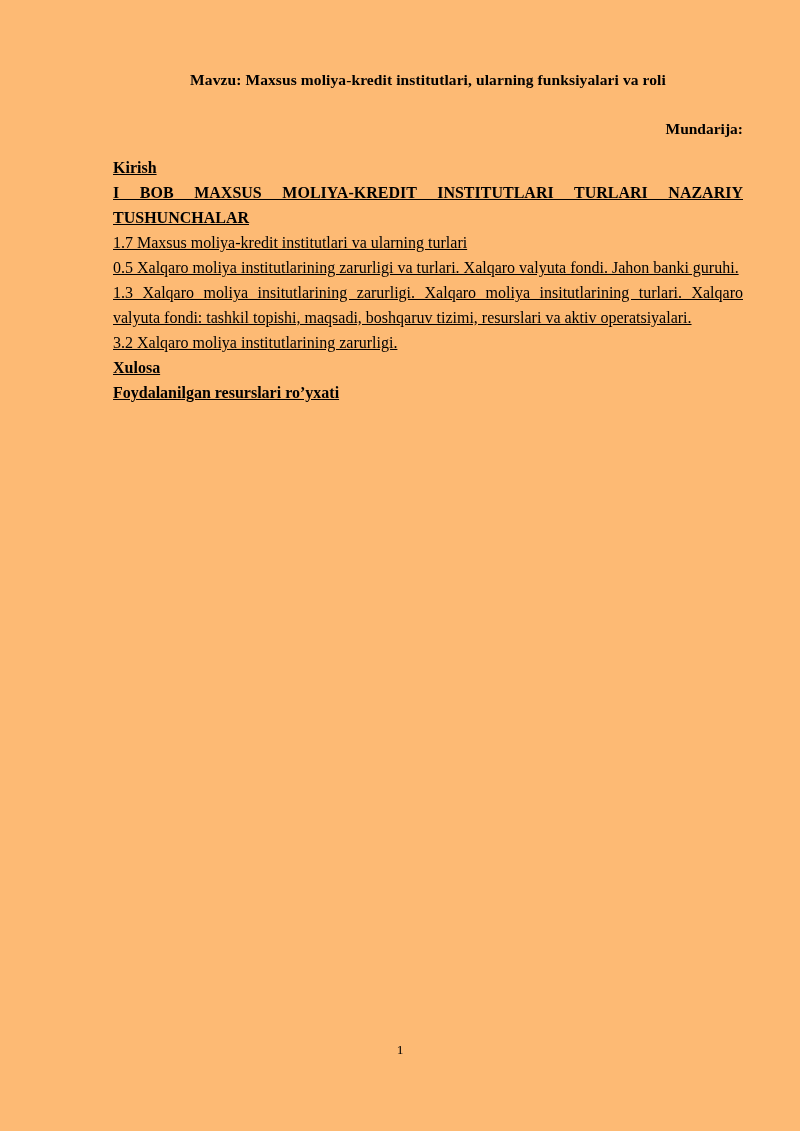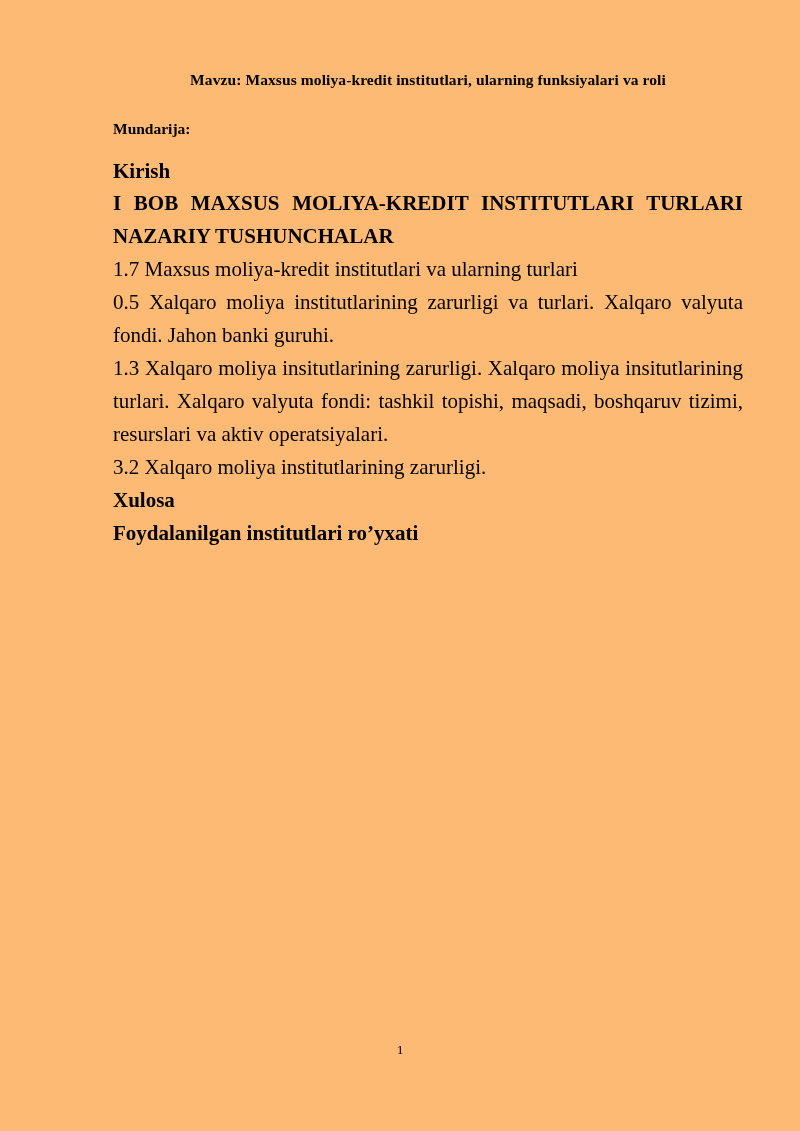--- a/index.html
+++ b/index.html
@@ -31,30 +31,31 @@
     font-size: 15.5px;
     font-weight: bold;
     text-align: center;
     line-height: 1.5;
     margin: 0 0 6px 0;
     letter-spacing: 0.1px;
   }
   .toc-title {
     font-size: 15.5px;
     font-weight: bold;
-    text-align: left;
+    text-align: right;
     line-height: 1.5;
     margin: 26px 0 14px 0;
   }
   .entry {
-    font-size: 21px;
+    font-size: 16px;
     line-height: 1.57;
     text-align: justify;
     text-justify: inter-word;
     margin: 0;
+    text-decoration: underline;
   }
   .entry.bold {
     font-weight: bold;
   }
   .entry.plain {
     text-align: left;
   }
   .page-number {
     position: absolute;
     left: 0;
@@ -77,20 +78,20 @@
     <h2 class="toc-title">Mundarija:</h2>
 
     <div>
       <p class="entry bold plain">Kirish</p>
       <p class="entry bold">I BOB MAXSUS MOLIYA-KREDIT INSTITUTLARI TURLARI NAZARIY TUSHUNCHALAR</p>
       <p class="entry plain">1.7 Maxsus moliya-kredit institutlari va ularning turlari</p>
       <p class="entry">0.5 Xalqaro moliya institutlarining zarurligi va turlari. Xalqaro valyuta fondi. Jahon banki guruhi.</p>
       <p class="entry">1.3 Xalqaro moliya insitutlarining zarurligi. Xalqaro moliya insitutlarining turlari. Xalqaro valyuta fondi: tashkil topishi, maqsadi, boshqaruv tizimi, resurslari va aktiv operatsiyalari.</p>
       <p class="entry plain">3.2 Xalqaro moliya institutlarining zarurligi.</p>
       <p class="entry bold plain">Xulosa</p>
-      <p class="entry bold plain">Foydalanilgan institutlari ro’yxati</p>
+      <p class="entry bold plain">Foydalanilgan resurslari ro’yxati</p>
     </div>
 
   </div>
 
   <div class="page-number">1</div>
 
 </div>
 
 </body></html>

